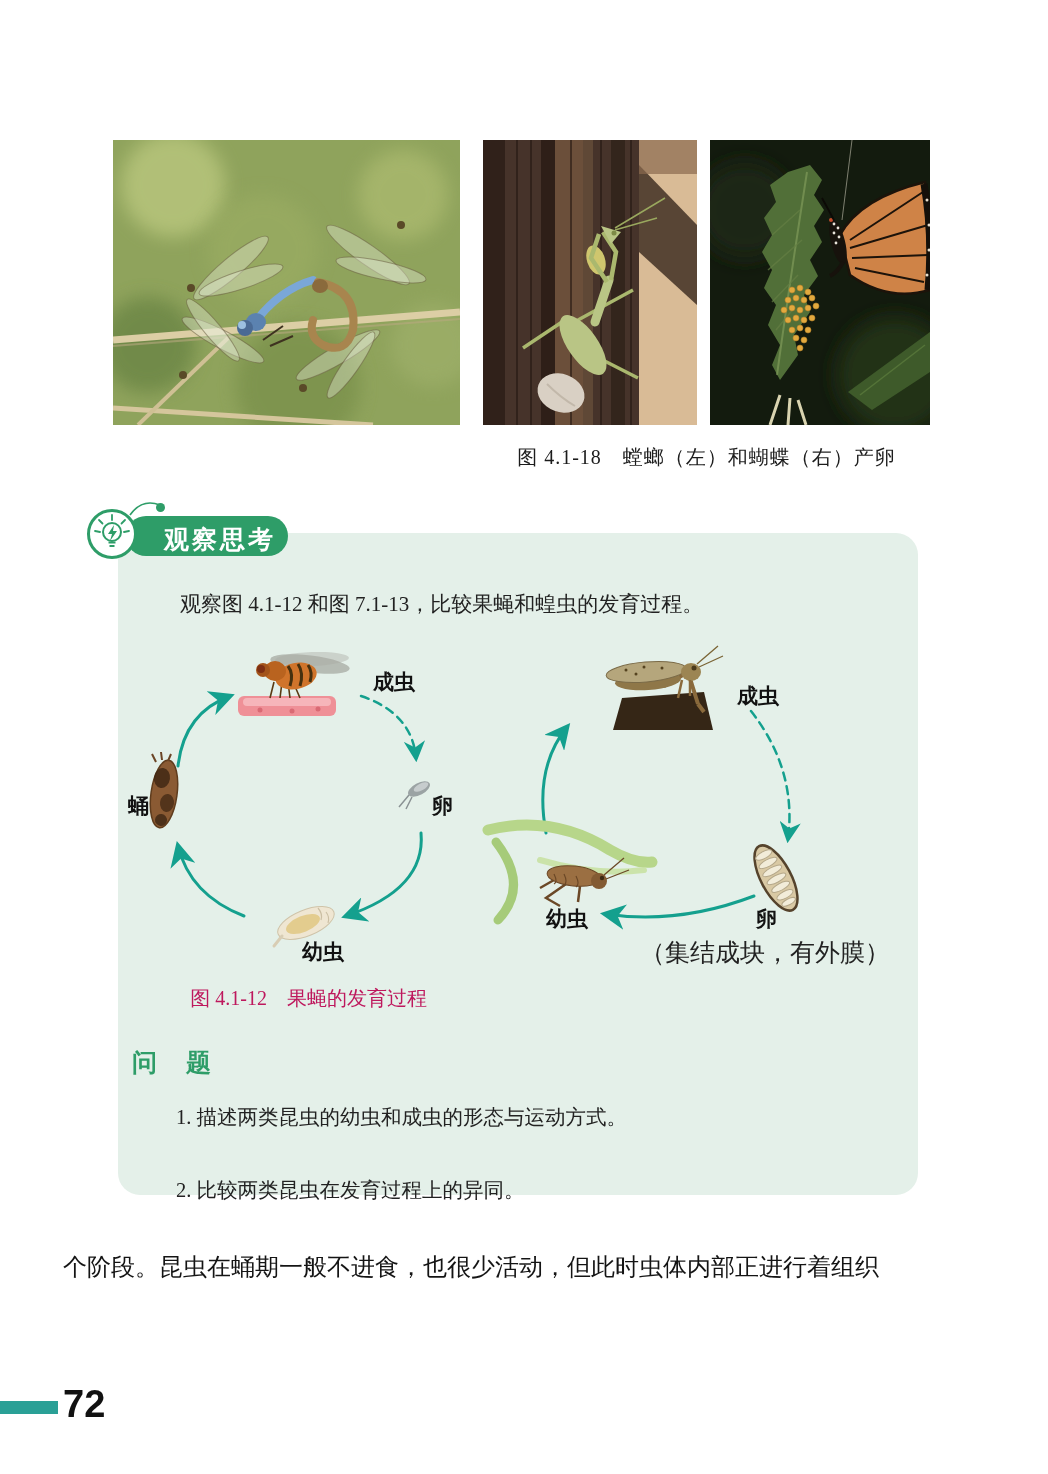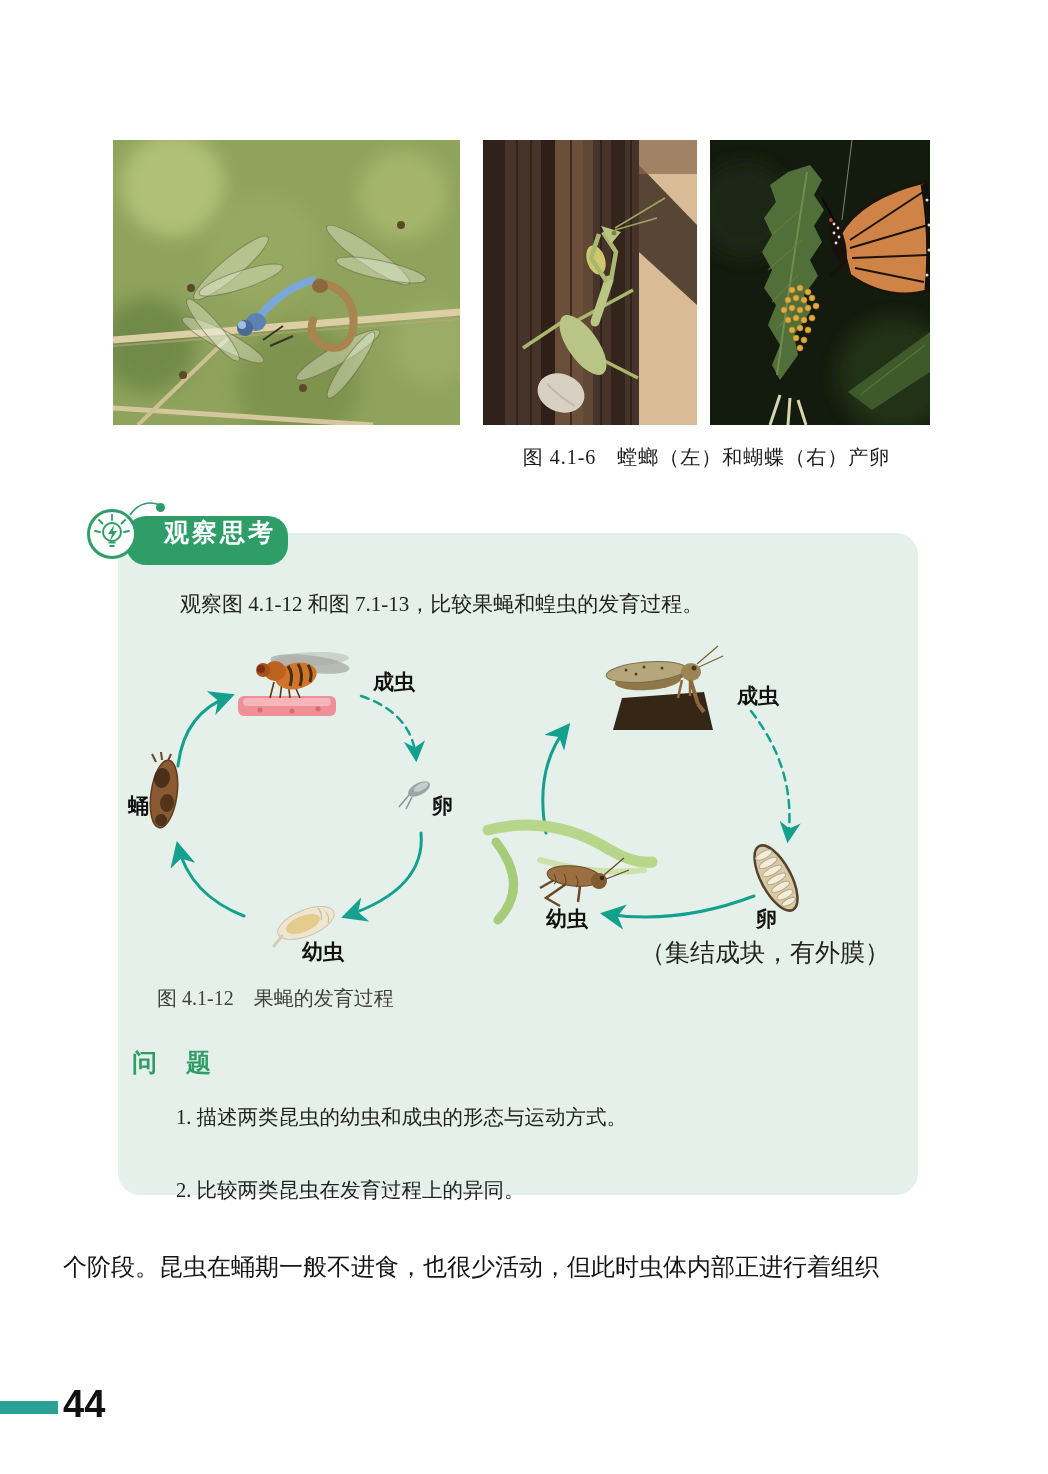--- a/index.html
+++ b/index.html
@@ -3,32 +3,32 @@
 <meta charset="utf-8">
 <style>
   html,body{margin:0;padding:0;background:#ffffff;}
   .page{position:relative;width:1048px;height:1474px;background:#ffffff;overflow:hidden;
         font-family:"Liberation Serif", serif;color:#1b1b1b;}
   .abs{position:absolute;}
   .photo{position:absolute;display:block;}
   .figcap{position:absolute;text-align:center;font-size:20px;color:#1c1c1c;letter-spacing:1px;}
   .activity-box{position:absolute;left:118px;top:533px;width:800px;height:662px;
                 background:#e4f0e9;border-radius:22px;}
-  .badge-pill{position:absolute;left:126px;top:516px;width:162px;height:49px;background:#2e9d68;
-              border-radius:20px;display:flex;align-items:flex-start;justify-content:center;
+  .badge-pill{position:absolute;left:126px;top:516px;width:162px;height:40px;background:#2e9d68;
+              border-radius:20px;display:flex;align-items:flex-end;justify-content:center;
               padding-left:26px;box-sizing:border-box;
               color:#ffffff;font-family:"Liberation Sans",sans-serif;font-weight:bold;
               font-size:25px;letter-spacing:3px;}
   .badge-circle{position:absolute;left:87px;top:509px;width:50px;height:50px;border-radius:50%;
                 background:#ffffff;border:3px solid #2e9d68;box-sizing:border-box;}
   .badge-dot{position:absolute;left:156px;top:503px;width:9px;height:9px;border-radius:50%;background:#2e9d68;}
   .intro{position:absolute;left:180px;top:590px;font-size:21px;color:#222;}
   .stage-label{position:absolute;font-size:21px;font-weight:bold;color:#111;}
   .egg-note{position:absolute;left:640px;top:936px;width:260px;text-align:left;font-size:25px;color:#222;}
-  .cyc-cap{position:absolute;top:985px;width:270px;text-align:left;font-size:20px;color:#404040;}
+  .cyc-cap{position:absolute;top:985px;width:270px;text-align:right;font-size:20px;color:#be185d;}
   .q-title{position:absolute;left:132px;top:1046px;font-size:25px;font-weight:bold;color:#2e9d68;
            font-family:"Liberation Sans",sans-serif;letter-spacing:2px;}
   .q-item{position:absolute;left:176px;font-size:20.5px;color:#222;}
   .bodytext{position:absolute;left:63px;top:1240px;width:870px;font-size:24px;line-height:54px;color:#141414;}
   .bodytext .l1{display:block;padding-left:48px;}
   .bodytext .l2{display:block;}
   .footer-bar{position:absolute;left:0;top:1401px;width:58px;height:13px;background:#2aa096;}
   .page-num{position:absolute;left:63px;top:1385px;font-family:"Liberation Sans",sans-serif;
             font-weight:bold;font-size:38px;color:#111;line-height:1;}
   .unit-title{position:absolute;left:130px;top:1473px;font-family:"Liberation Sans",sans-serif;
@@ -175,21 +175,21 @@
         <circle cx="128" cy="88" r="1.4" fill="#e8e4da"></circle>
       <circle cx="124" cy="93" r="1.4" fill="#e8e4da"></circle>
         <circle cx="129" cy="97" r="1.4" fill="#e8e4da"></circle>
       <circle cx="126" cy="103" r="1.4" fill="#e8e4da"></circle>
       <circle cx="121" cy="80" r="2" fill="#c24c2a"></circle>
       <path d="M124,80 L112,58" stroke="#0c0a06" stroke-width="1.8" fill="none"></path>
       <path d="M133,122 Q128,132 120,136" stroke="#17120c" stroke-width="4" fill="none"></path>
     </g>
   </svg>
 
-  <div class="figcap" style="left:483px;top:444px;width:447px;">图 4.1-6　螳螂（左）和蝴蝶（右）产卵</div>
+  <div class="figcap" style="left:483px;top:444px;width:447px;">图 4.1-18　螳螂（左）和蝴蝶（右）产卵</div>
 
   <div class="activity-box"></div>
 
   <div class="badge-pill">
     <span>观察思考</span>
   </div>
   <svg class="abs" style="left:128px;top:496px;" width="36" height="20" viewBox="0 0 36 20">
     <path d="M2,19 Q14,2 32,9" stroke="#2e9d68" stroke-width="1.6" fill="none"></path>
   </svg>
   <div class="badge-dot"></div>
@@ -313,16 +313,16 @@
 
   <div class="q-title">问　题</div>
   <div class="q-item" style="top:1103px;">1. 描述两类昆虫的幼虫和成虫的形态与运动方式。</div>
   <div class="q-item" style="top:1176px;">2. 比较两类昆虫在发育过程上的异同。</div>
 
   <div class="bodytext">
     <span class="l2">个阶段。昆虫在蛹期一般不进食，也很少活动，但此时虫体内部正进行着组织</span>
   </div>
 
   <div class="footer-bar"></div>
-  <div class="page-num">44</div>
+  <div class="page-num">72</div>
   <div class="unit-title">第四单元　物种的延续</div>
 
 </div>
 
 </body></html>

